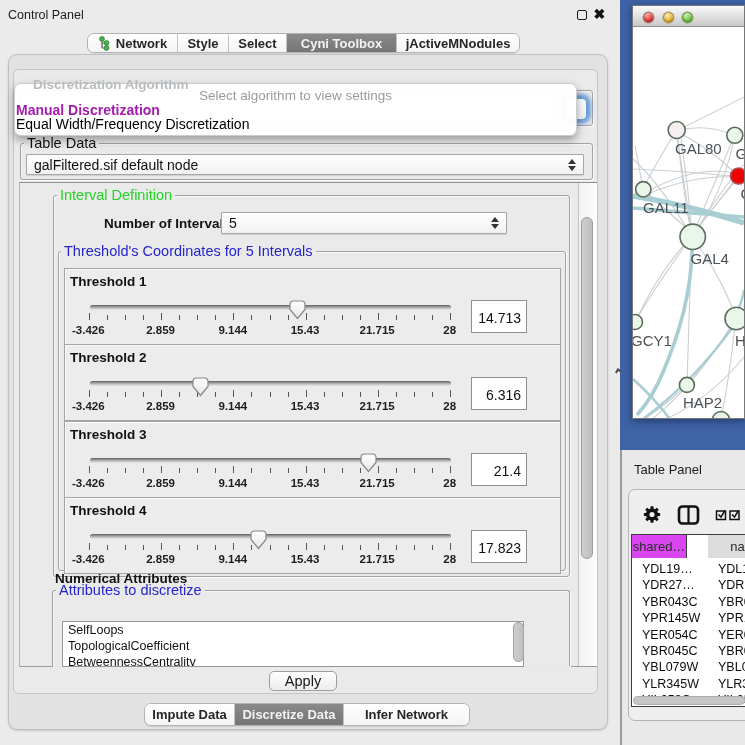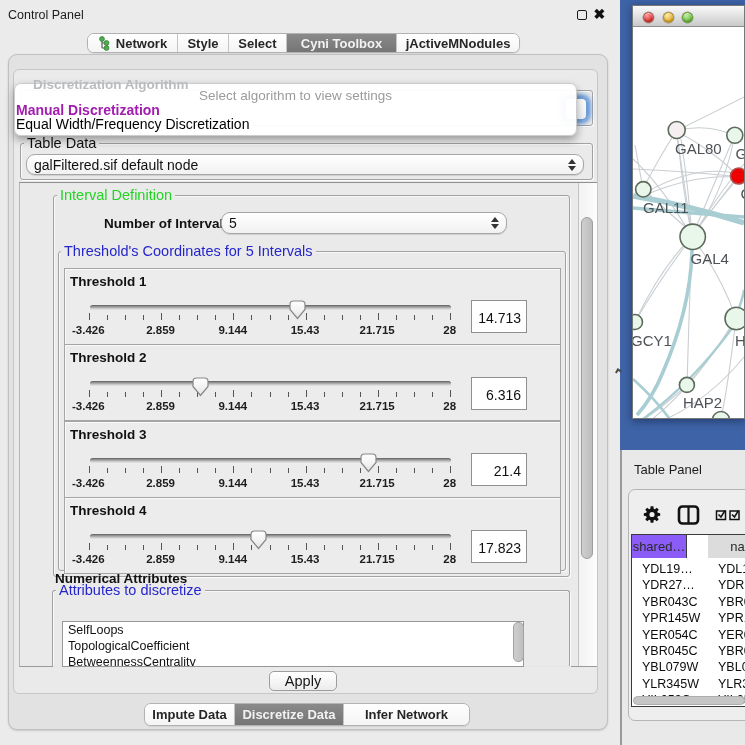--- a/index.html
+++ b/index.html
@@ -14,21 +14,21 @@
 .seg .s:last-child{border-right:none;}
 .seg .s.dark{background:linear-gradient(#8a8a8a,#757575);color:#f2f2f2;}
 #toptabs{left:87px;top:33px;height:20px;}
 #bottabs{left:144px;top:703px;height:23px;}
 
 #panelouter{left:8px;top:54px;width:600px;height:676px;background:#e2e2e2;border:1px solid #c0c0c0;border-radius:9px;box-shadow:0 1px 2px rgba(0,0,0,0.15);}
 #panelinner{left:13px;top:69px;width:585px;height:625px;background:#eaeaea;border:1px solid #c6c6c6;border-radius:6px;}
 .grp{border:1px solid #a2a2a2;border-radius:3px;box-shadow:1px 1px 0 rgba(255,255,255,0.75), inset 1px 1px 0 rgba(255,255,255,0.6);}
 .grptitle{padding:0 3px;background:#eaeaea;font-size:14.5px;line-height:13px;}
 
-.combo{background:linear-gradient(#ffffff,#f1f1f1);border:1px solid #a6a6a6;border-radius:9px;font-size:14px;color:#111;display:flex;align-items:center;box-shadow:0 1px 1px rgba(0,0,0,0.12);}
+.combo{background:linear-gradient(#ffffff,#f1f1f1);border:1px solid #a6a6a6;border-radius:1px;font-size:14px;color:#111;display:flex;align-items:center;box-shadow:0 1px 1px rgba(0,0,0,0.12);}
 .combo .tx{flex:1;padding-left:7px;}
 .combo .ar{width:16px;display:flex;flex-direction:column;align-items:center;gap:2px;margin-right:3px;}
 .combo .ar i{display:block;width:0;height:0;border-left:4px solid transparent;border-right:4px solid transparent;}
 .combo .ar .up{border-bottom:5px solid #333;}
 .combo .ar .dn{border-top:5px solid #333;}
 
 .thpanel{left:64px;width:497px;height:77px;background:#ececec;border:1px solid #a5a5a5;box-shadow:inset 1px 1px 0 rgba(255,255,255,0.7);}
 .thlabel{font-size:13.5px;font-weight:bold;color:#111;}
 .track{position:absolute;left:25px;top:36px;width:361px;height:5px;border-radius:3px;background:linear-gradient(#818181,#c2c2c2 55%,#e9e9e9);border-top:1px solid #6e6e6e;}
 .vbox{position:absolute;left:406px;top:31.5px;width:56px;height:33px;background:#fff;border:1px solid #8f8f8f;font-size:14px;color:#111;text-align:right;line-height:29px;padding-top:3px;padding-right:5px;}
@@ -247,21 +247,21 @@
   <line x1="45.5" y1="2" x2="45.5" y2="18.5" stroke="#111" stroke-width="2.2"></line>
   <g stroke="#111" stroke-width="1.5" fill="none">
     <rect x="73.5" y="6" width="9" height="8.5"></rect>
     <path d="M75.5 9.5 L78 12 L82 5.5"></path>
     <rect x="87" y="6" width="9" height="8.5"></rect>
     <path d="M89 9.5 L91.5 12 L95.5 5.5"></path>
   </g>
 </svg>
 
 <div class="abs" id="tbl">
-  <div class="hdr" style="left:0;width:55px;background:#8b5cf6;border-right:1.5px solid #3c3c3c;padding-left:0;">shared…</div>
+  <div class="hdr" style="left:0;width:55px;background:#d946ef;border-right:1.5px solid #3c3c3c;padding-left:0;">shared…</div>
   <div class="hdr" style="left:75.5px;width:60px;background:#dcdcdc;">na</div>
   <div style="position:absolute;left:0;top:25.5px;width:100%;">
     <div class="row" style="left:10px;top:1.5px;">YDL19…</div>
       <div class="row" style="left:86px;top:1.5px;">YDL194W</div>
     <div class="row" style="left:10px;top:17.9px;">YDR27…</div>
       <div class="row" style="left:86px;top:17.9px;">YDR277C</div>
     <div class="row" style="left:10px;top:34.3px;">YBR043C</div>
       <div class="row" style="left:86px;top:34.3px;">YBR043C</div>
     <div class="row" style="left:10px;top:50.7px;">YPR145W</div>
       <div class="row" style="left:86px;top:50.7px;">YPR145W</div>

